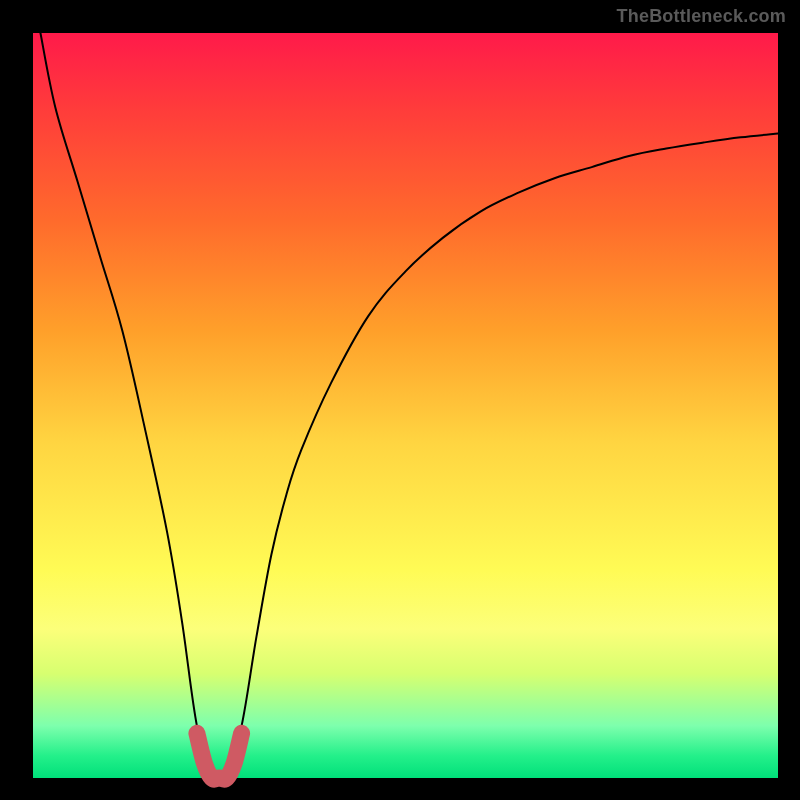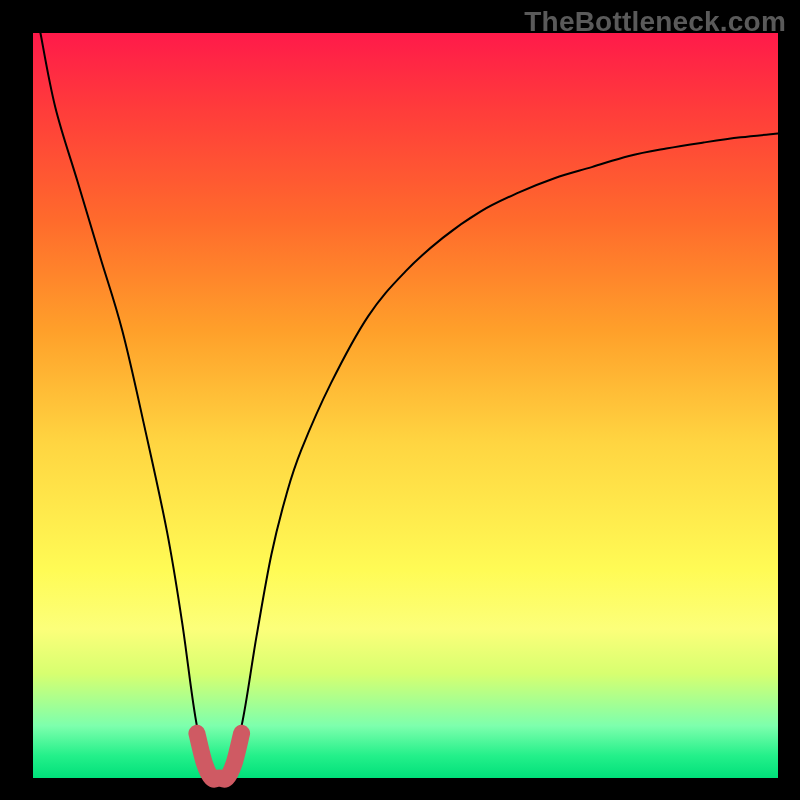--- a/index.html
+++ b/index.html
@@ -53,20 +53,20 @@
     stroke-linejoin: round;
   }
 </style>
 </head>
 <body>
 
 <div class="frame">
 
   <div class="plot-area" style="left: 33px; top: 33px; width: 745px; height: 745px;"></div>
 
-  <span class="watermark" style="right: 14px; top: 6px; font-size: 28px;">TheBottleneck.com</span>
+  <span class="watermark" style="right: 14px; top: 6px; font-size: 18px;">TheBottleneck.com</span>
 
   <svg class="curve" width="800" height="800" viewBox="0 0 800 800">
       <path d="M 40.45 33 C 43.132 46.41, 48.644999999999996 80.67999999999999, 55.349999999999994 107.49999999999999 C 62.05499999999999 134.32, 69.654 155.17999999999998, 77.69999999999999 181.99999999999997 C 85.74599999999998 208.81999999999996, 92.00399999999999 229.68, 100.05 256.5 C 108.096 283.32, 114.35399999999998 300.157, 122.39999999999999 331 C 130.446 361.843, 136.704 391.64300000000003, 144.75 427.85 C 152.796 464.057, 160.39499999999998 497.2839999999999, 167.1 532.1499999999999 C 173.805 567.0159999999998, 176.636 586.6840000000001, 182 621.5500000000001 C 187.364 656.416, 191.536 697.689, 196.9 725.8499999999999 C 202.264 754.0109999999999, 206.43599999999998 768.6129999999999, 211.79999999999998 778 C 217.164 787.3870000000001, 221.336 787.3870000000001, 226.70000000000002 778 C 232.06400000000002 768.6129999999999, 236.23600000000002 751.329, 241.60000000000002 725.8499999999999 C 246.96400000000003 700.3709999999999, 251.136 667.293, 256.5 636.45 C 261.864 605.6070000000001, 266.036 579.979, 271.4 554.5 C 276.76399999999995 529.021, 280.93600000000004 513.674, 286.3 494.9 C 291.664 476.126, 293.154 470.31500000000005, 301.2 450.20000000000005 C 309.246 430.08500000000004, 318.931 407.28799999999995, 331 383.15 C 343.069 359.012, 354.84 336.21500000000003, 368.25 316.1 C 381.66 295.985, 392.09 285.48049999999995, 405.5 271.4 C 418.91 257.3195, 429.34000000000003 248.60300000000004, 442.75000000000006 237.87500000000003 C 456.1600000000001 227.14700000000002, 466.59000000000003 219.846, 480 211.79999999999998 C 493.40999999999997 203.75399999999996, 503.84 199.2095, 517.25 193.17499999999998 C 530.66 187.14049999999997, 541.09 182.96849999999998, 554.5 178.27499999999998 C 567.91 173.58149999999998, 578.34 171.12300000000002, 591.75 167.10000000000002 C 605.16 163.07700000000003, 615.59 159.2775, 629 155.925 C 642.41 152.57250000000002, 652.84 150.88880000000003, 666.25 148.47500000000002 C 679.66 146.0612, 690.09 144.52650000000003, 703.5 142.51500000000001 C 716.91 140.5035, 727.34 138.90920000000003, 740.75 137.3 C 754.16 135.6908, 771.295 134.2455, 778 133.575" fill="none" stroke="#000000" stroke-width="2" stroke-linecap="round" stroke-linejoin="round"></path>
       <path d="M 196.9 733.3 C 198.241 738.664, 201.668 755.054, 204.35 763.1 C 207.03199999999998 771.1460000000001, 209.118 775.318, 211.79999999999998 778 C 214.48199999999997 780.682, 216.56799999999998 778, 219.25 778 C 221.93200000000002 778, 224.01800000000003 780.682, 226.70000000000002 778 C 229.382 775.318, 231.46800000000002 771.1460000000001, 234.15 763.1 C 236.832 755.054, 240.25900000000001 738.664, 241.60000000000002 733.3" class="marker" stroke="#cf5a63" stroke-width="17"></path>
     </svg>
 
 </div>
 
 </body></html>

